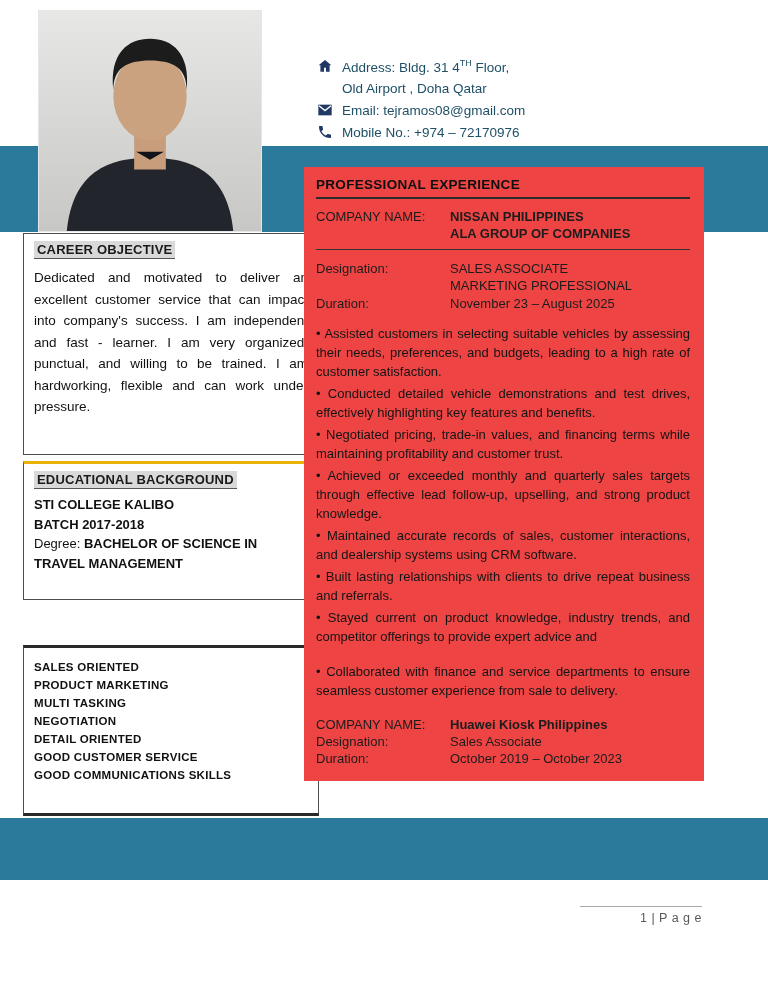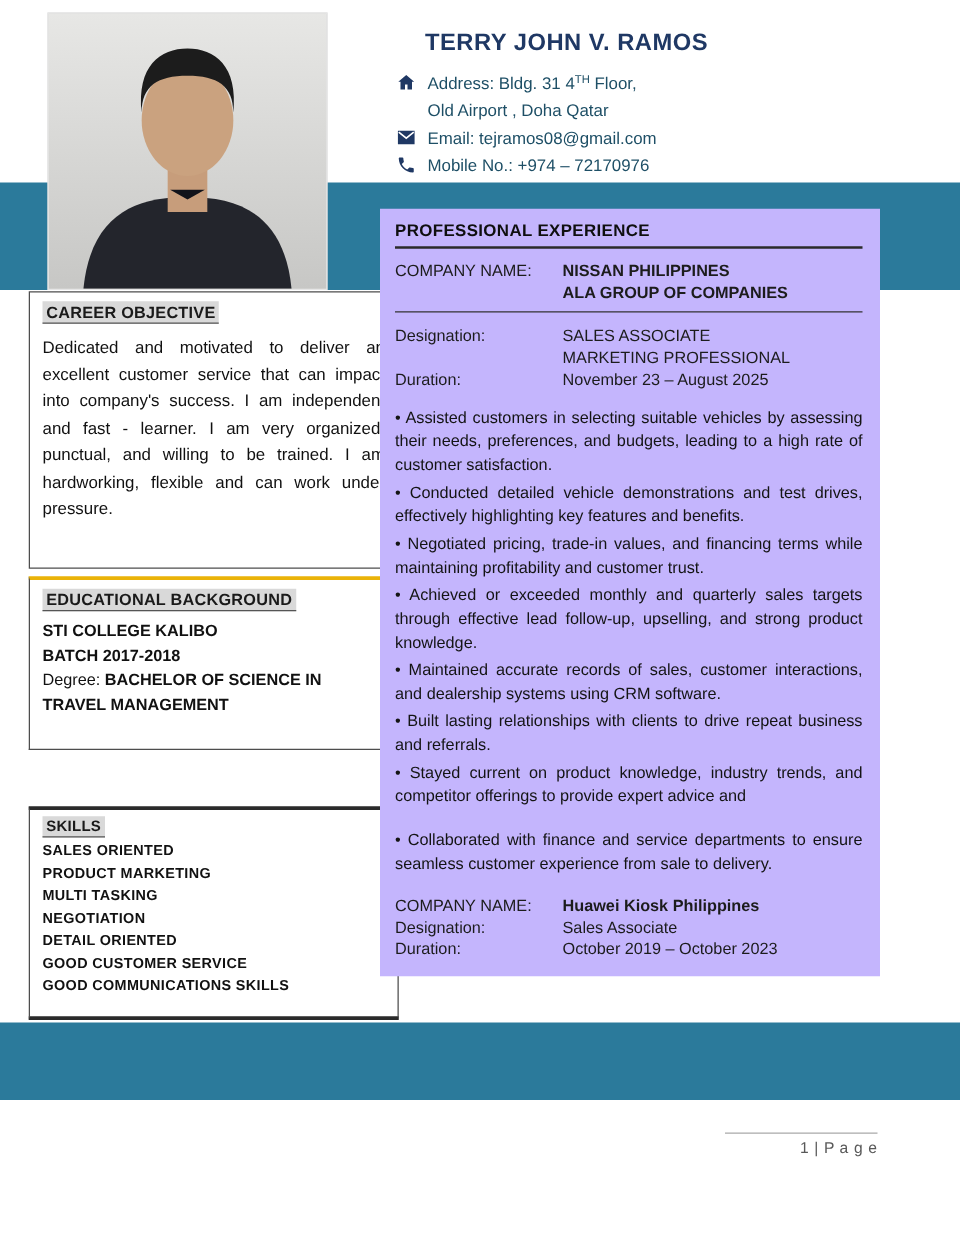--- a/index.html
+++ b/index.html
@@ -33,21 +33,21 @@
   #objective p{margin:10px 0 0 0;font-size:13.5px;line-height:21.5px;text-align:justify;color:#111;}
   #education{top:461px;height:139px;border-top:3px solid #eab308;}
   .edu-lines{margin-top:8px;font-size:13px;line-height:19.5px;font-weight:bold;color:#111;}
   .edu-lines .lbl{font-weight:normal;}
   #skills{top:645px;height:171px;border-top:3px solid #2a2a2a;border-bottom:3px solid #2a2a2a;padding-top:6px;}
   #skills h3{font-size:12px;}
   .skill-list{list-style:none;margin:4px 0 0 0;padding:0;}
   .skill-list li{font-size:11.5px;font-weight:bold;line-height:18px;letter-spacing:.3px;color:#111;}
 
   
-  .exp-card{position:absolute;left:304px;top:167px;width:400px;z-index:2;background:#c4b5fd;
+  .exp-card{position:absolute;left:304px;top:167px;width:400px;z-index:2;background:#ef4444;
             box-sizing:border-box;padding:10px 14px 14px 12px;}
   .exp-title{font-size:13.5px;font-weight:bold;letter-spacing:.3px;color:#0f0f0f;
              padding-bottom:5px;border-bottom:2px solid #2b2b2b;}
   .krow{display:grid;grid-template-columns:134px 1fr;font-size:13px;color:#1c1c1c;line-height:17px;}
   .company-block{margin-top:9px;padding-bottom:7px;border-bottom:1.5px solid #333;}
   .bold{font-weight:bold;}
   .kv-block{margin-top:10px;}
   .kv-block .krow{margin-top:1px;}
   .bullets{list-style:none;margin:12px 0 0 0;padding:0;}
   .bullets li{font-size:13px;line-height:19px;text-align:justify;margin-top:3px;color:#141414;}
@@ -77,21 +77,20 @@
       </defs>
       <rect width="224" height="222" fill="url(#pbg)"></rect>
       <path d="M28 222 C34 162 70 148 112 148 C154 148 190 162 196 222 Z" fill="#23252c"></path>
       <path d="M96 122 h32 v38 h-32 z" fill="#c79d7b"></path>
       <ellipse cx="112" cy="86" rx="37" ry="45" fill="#caa27f"></ellipse>
       <path d="M75 80 C71 42 90 28 112 28 C134 28 153 42 149 80 C149 58 136 50 112 50 C88 50 75 58 75 80 Z" fill="#1c1c1c"></path>
       <path d="M112 150 l-14 -8 h28 z" fill="#11131a"></path>
     </svg>
   </div>
 
-  <div class="name">TERRY JOHN V. RAMOS</div>
 
   <div class="contacts">
     <div class="crow">
       <span class="cicon">
         <svg viewBox="0 0 24 24">
             <path d="M12 3 2.5 11h2.6v9.5h5.4v-6h3v6h5.4V11h2.6Z"></path>
           </svg>
       </span>
       <span class="ctext"><span>Address: Bldg. 31 4</span><sup>TH</sup><span> Floor,</span></span>
     </div>
@@ -125,21 +124,20 @@
   <section class="sbox" id="education">
     <h3><span class="hl">EDUCATIONAL BACKGROUND</span></h3>
     <div class="edu-lines">
       <div>STI COLLEGE KALIBO</div>
       <div>BATCH 2017-2018</div>
       <div><span class="lbl">Degree:</span> <span>BACHELOR OF SCIENCE IN TRAVEL MANAGEMENT</span></div>
     </div>
   </section>
 
   <section class="sbox" id="skills">
-    <h3><span class="hl">SKILLS</span></h3>
     <ul class="skill-list">
       <li>SALES ORIENTED</li>
       <li>PRODUCT MARKETING</li>
       <li>MULTI TASKING</li>
       <li>NEGOTIATION</li>
       <li>DETAIL ORIENTED</li>
       <li>GOOD CUSTOMER SERVICE</li>
       <li>GOOD COMMUNICATIONS SKILLS</li>
     </ul>
   </section>

